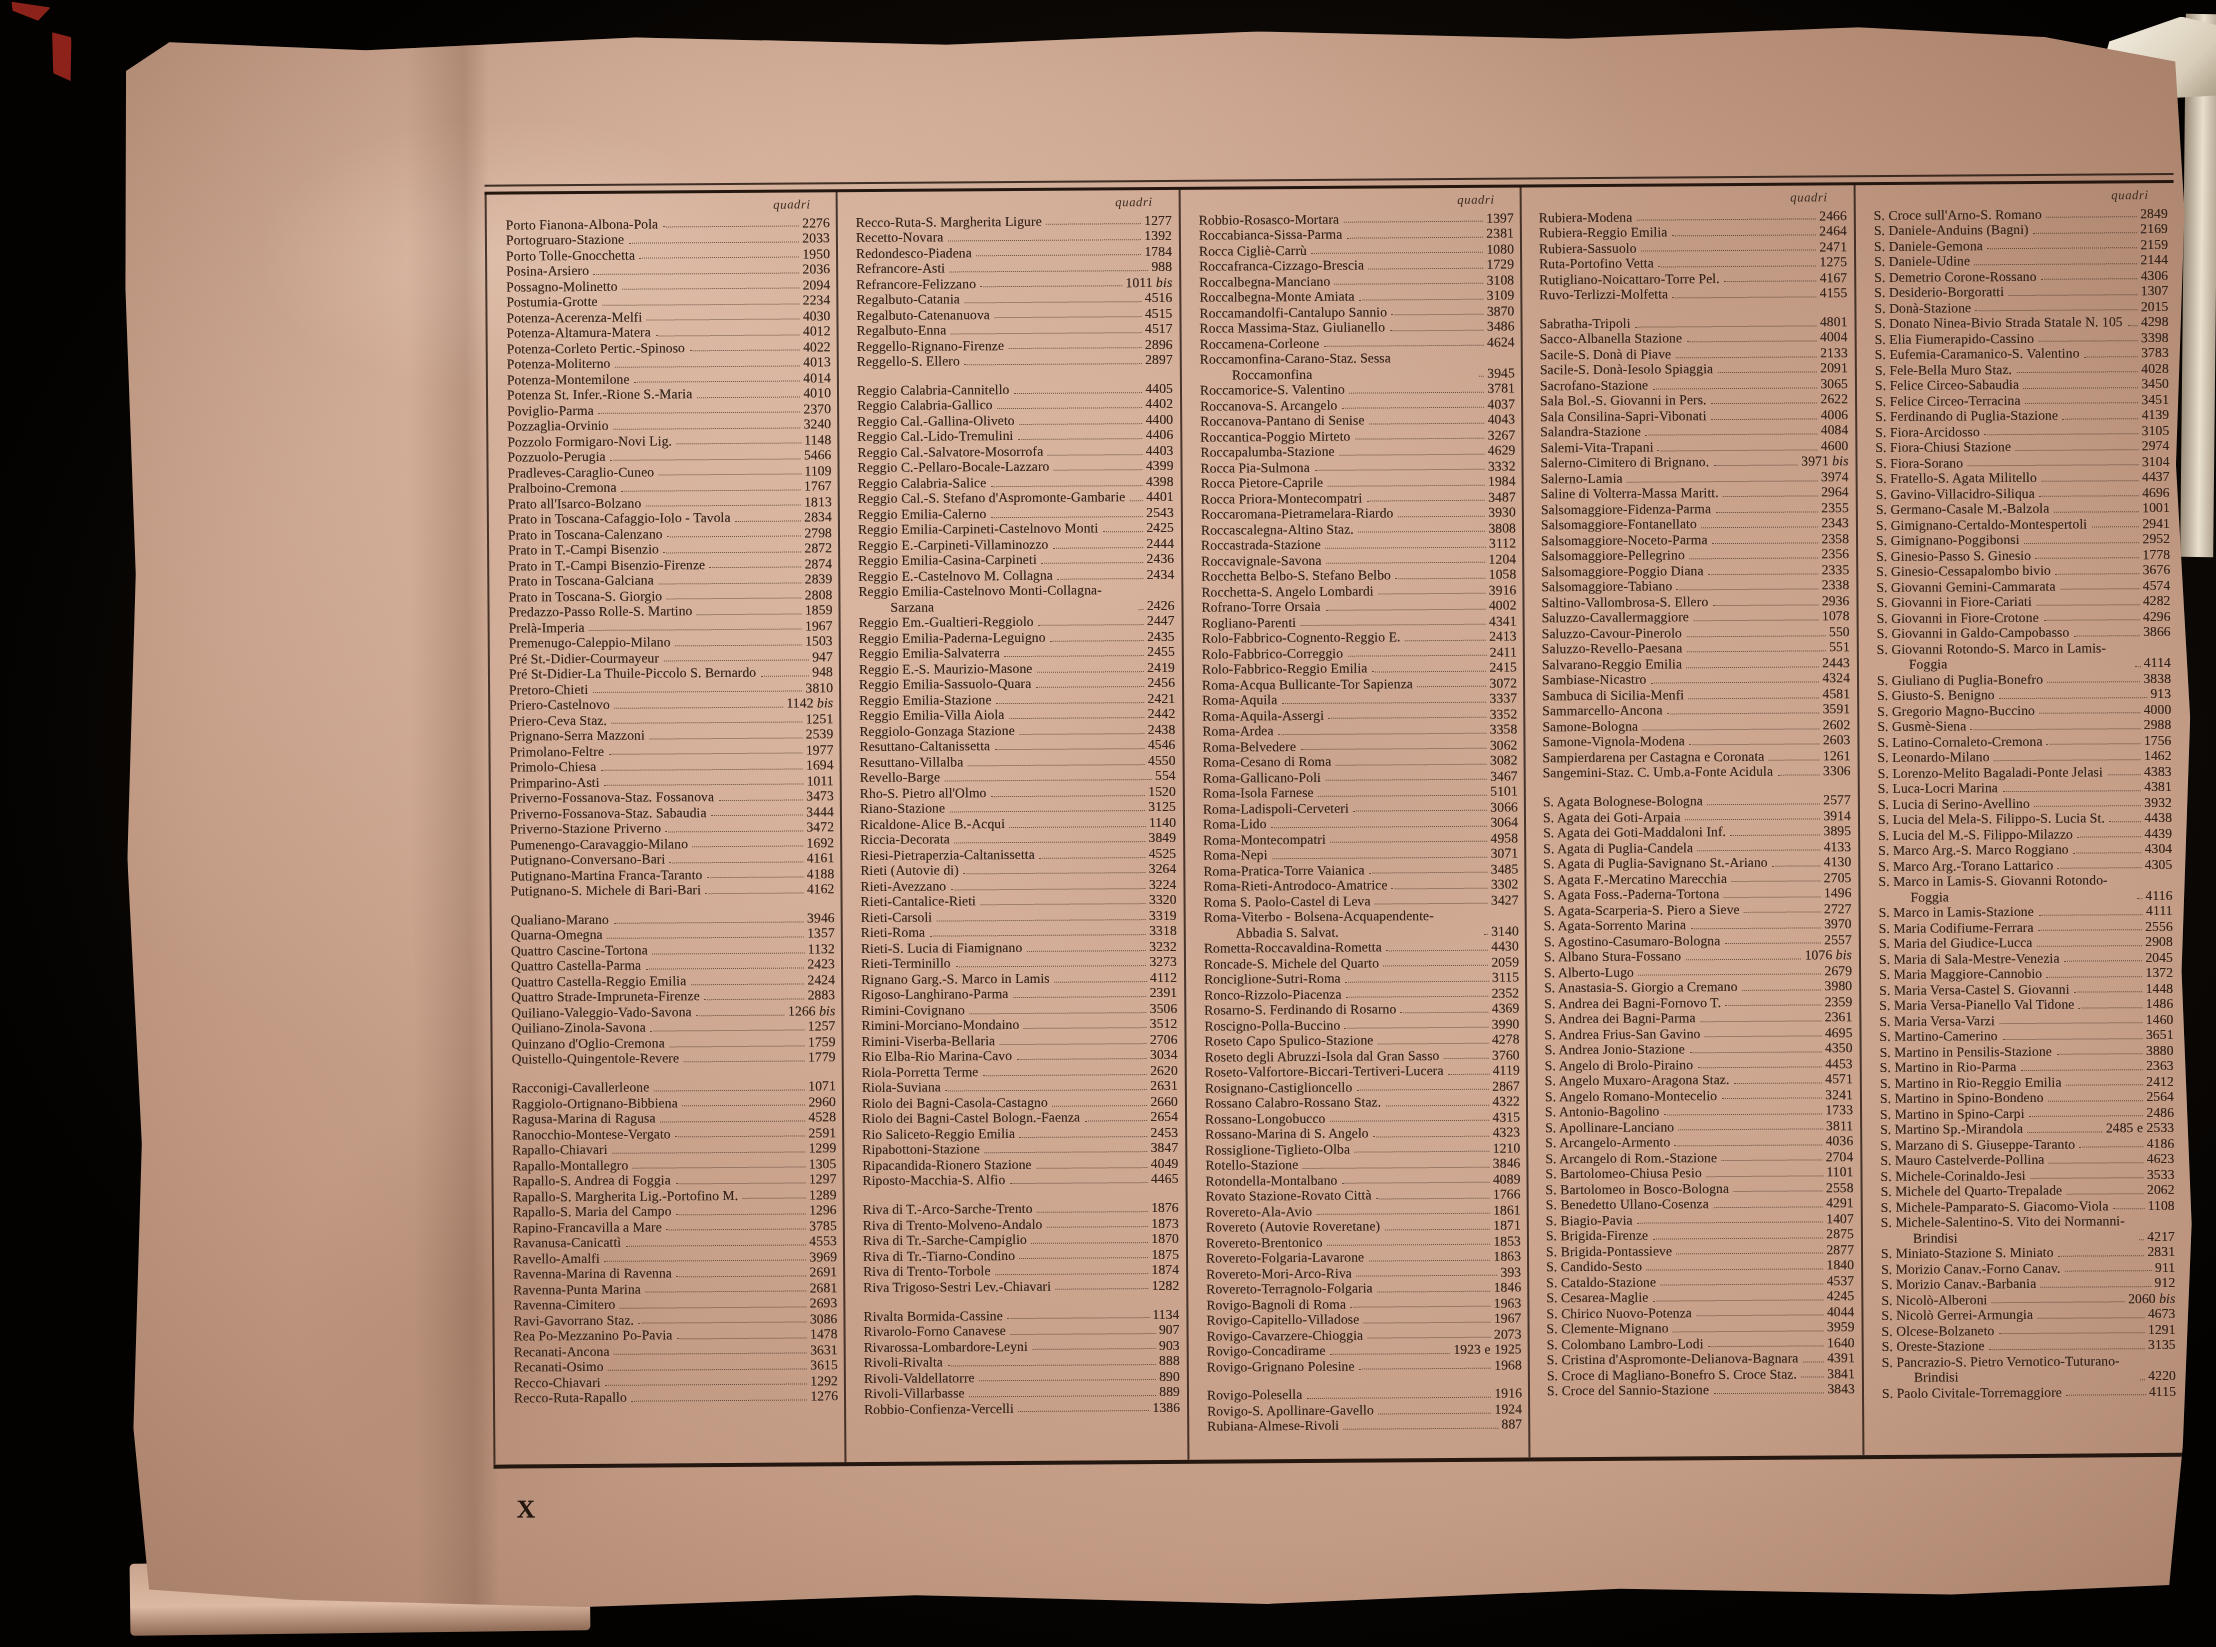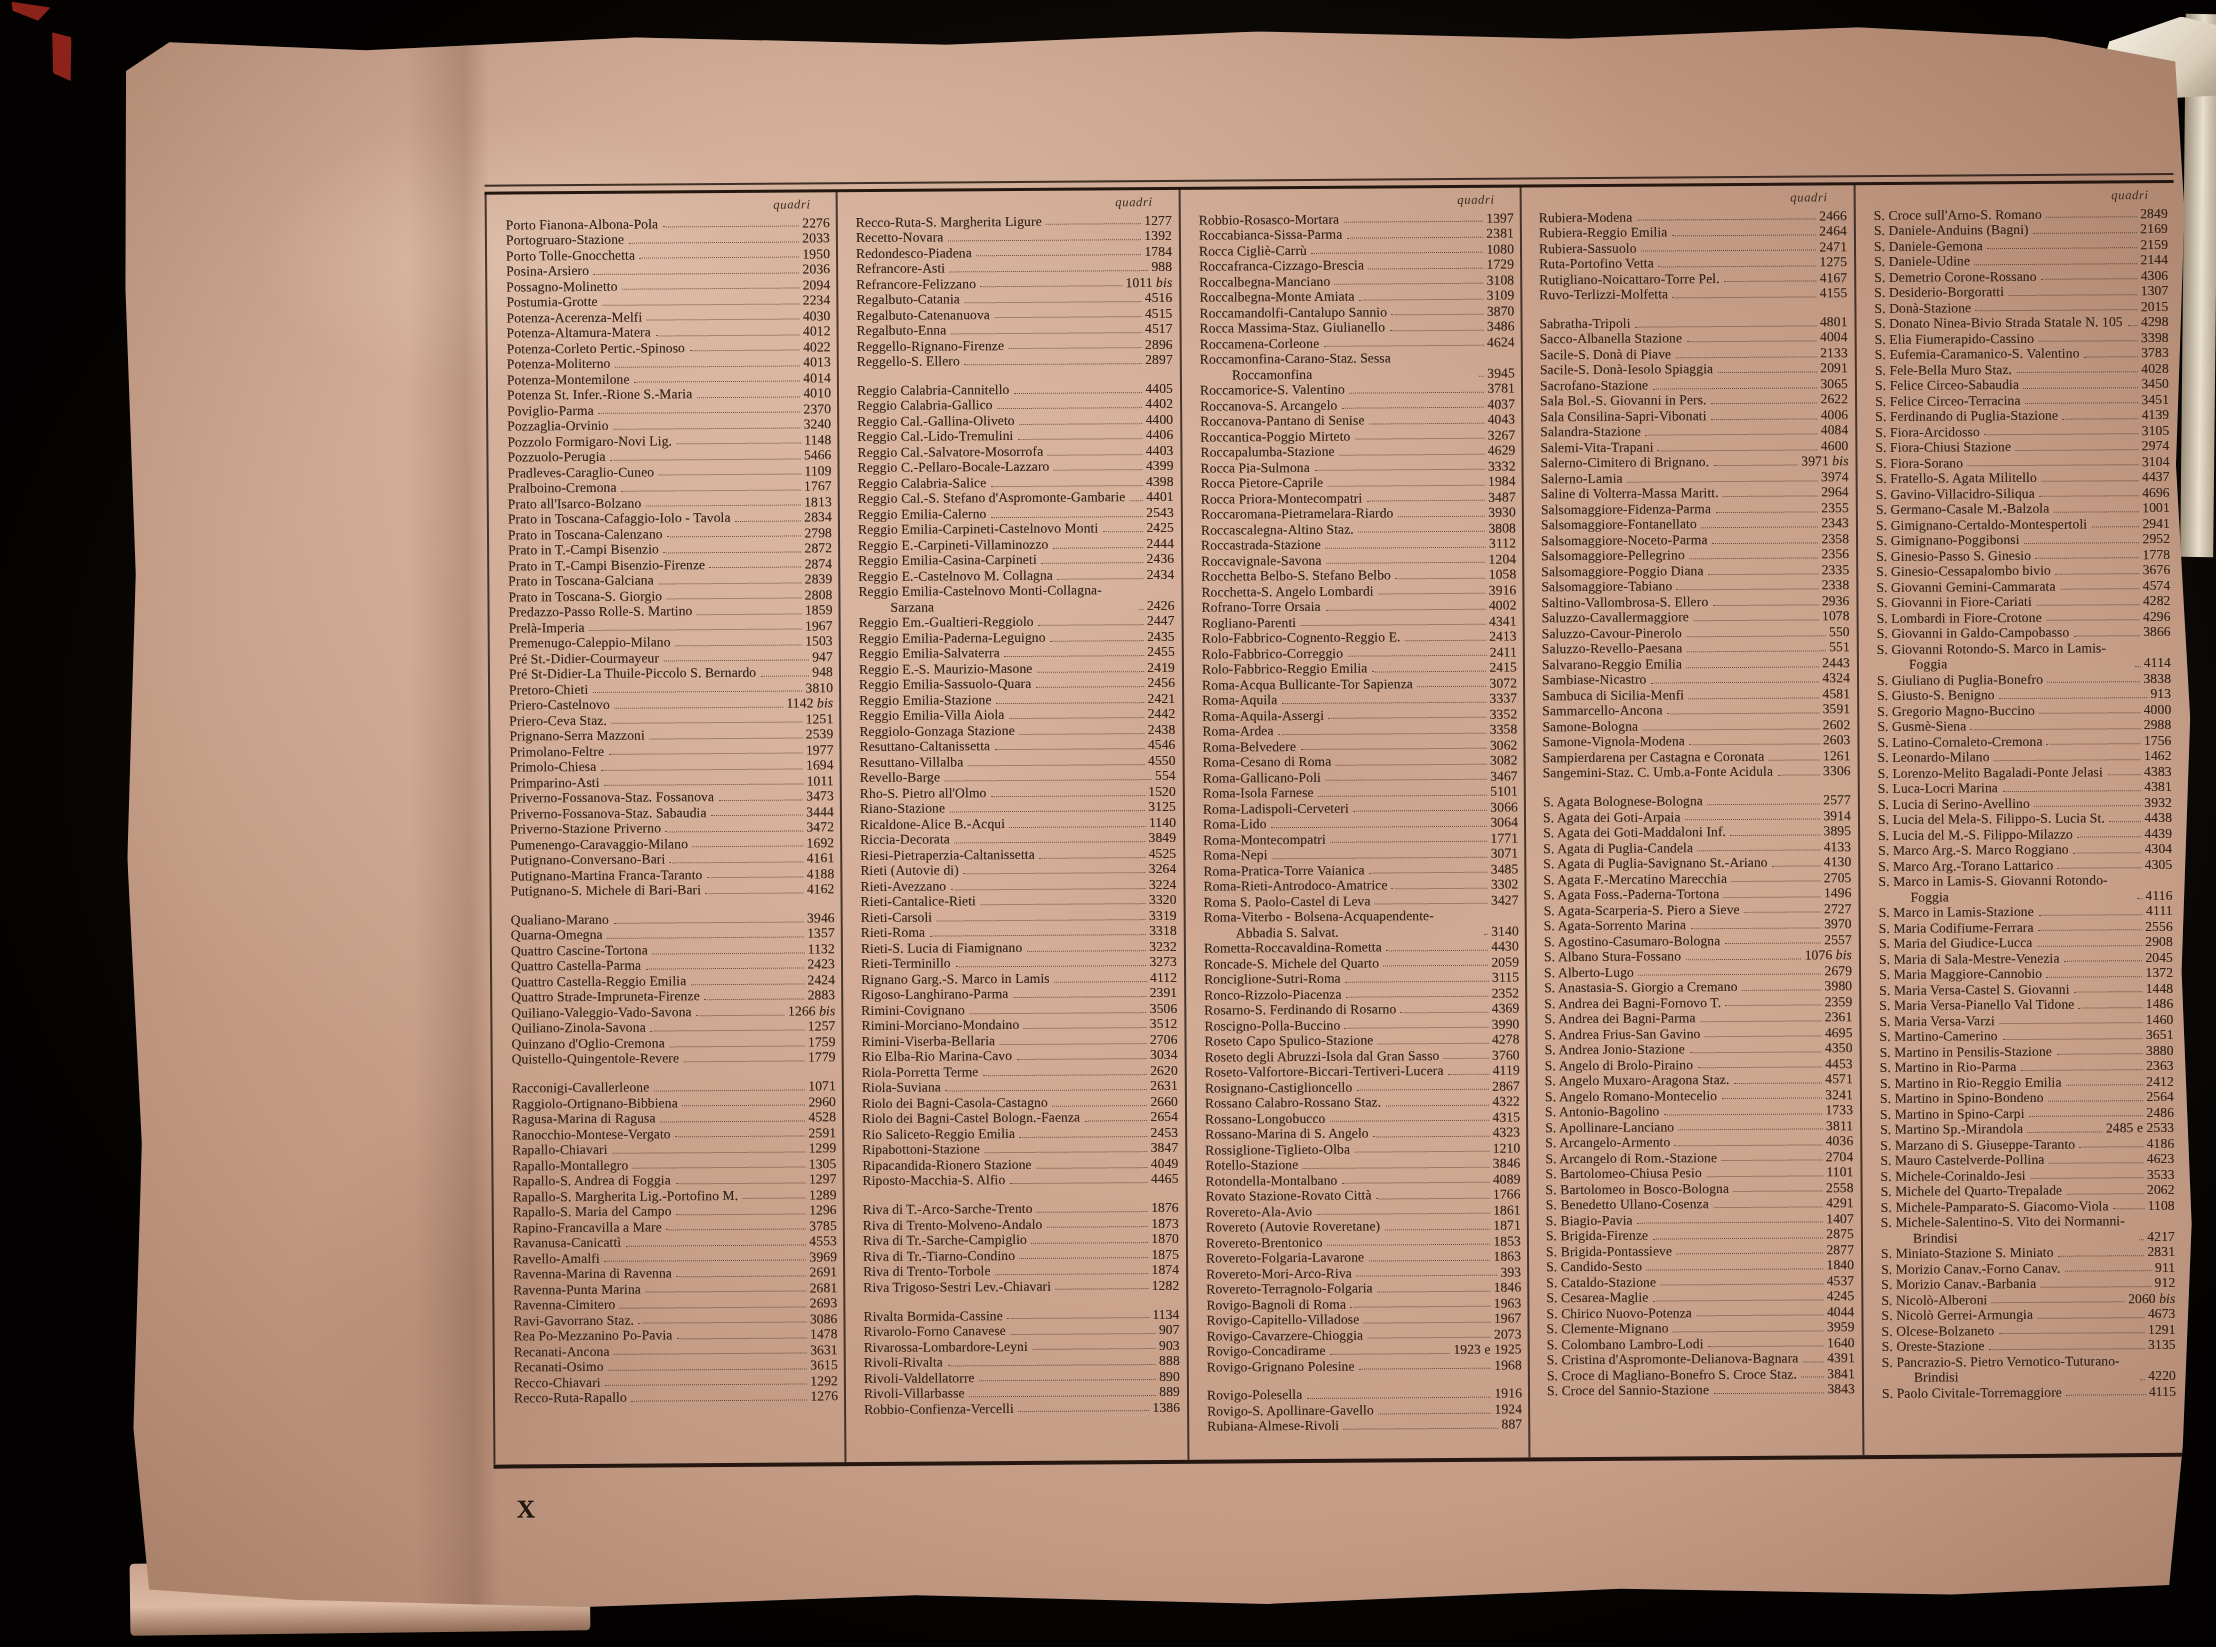--- a/index.html
+++ b/index.html
@@ -1051,21 +1051,21 @@
             <span class="vl">3066</span>
           </div>
           <div class="entry">
             <span class="nm">Roma-Lido</span>
             <span class="ld"></span>
             <span class="vl">3064</span>
           </div>
           <div class="entry">
             <span class="nm">Roma-Montecompatri</span>
             <span class="ld"></span>
-            <span class="vl">1771</span>
+            <span class="vl">4958</span>
           </div>
           <div class="entry">
             <span class="nm">Roma-Nepi</span>
             <span class="ld"></span>
             <span class="vl">3071</span>
           </div>
           <div class="entry">
             <span class="nm">Roma-Pratica-Torre Vaianica</span>
             <span class="ld"></span>
             <span class="vl">3485</span>
@@ -1749,21 +1749,21 @@
             <span class="nm">S. Giovanni Gemini-Cammarata</span>
             <span class="ld"></span>
             <span class="vl">4574</span>
           </div>
           <div class="entry">
             <span class="nm">S. Giovanni in Fiore-Cariati</span>
             <span class="ld"></span>
             <span class="vl">4282</span>
           </div>
           <div class="entry">
-            <span class="nm">S. Lombardi in Fiore-Crotone</span>
+            <span class="nm">S. Giovanni in Fiore-Crotone</span>
             <span class="ld"></span>
             <span class="vl">4296</span>
           </div>
           <div class="entry">
             <span class="nm">S. Giovanni in Galdo-Campobasso</span>
             <span class="ld"></span>
             <span class="vl">3866</span>
           </div>
           <div class="entry">
             <span class="nm">S. Giovanni Rotondo-S. Marco in Lamis-Foggia</span>

